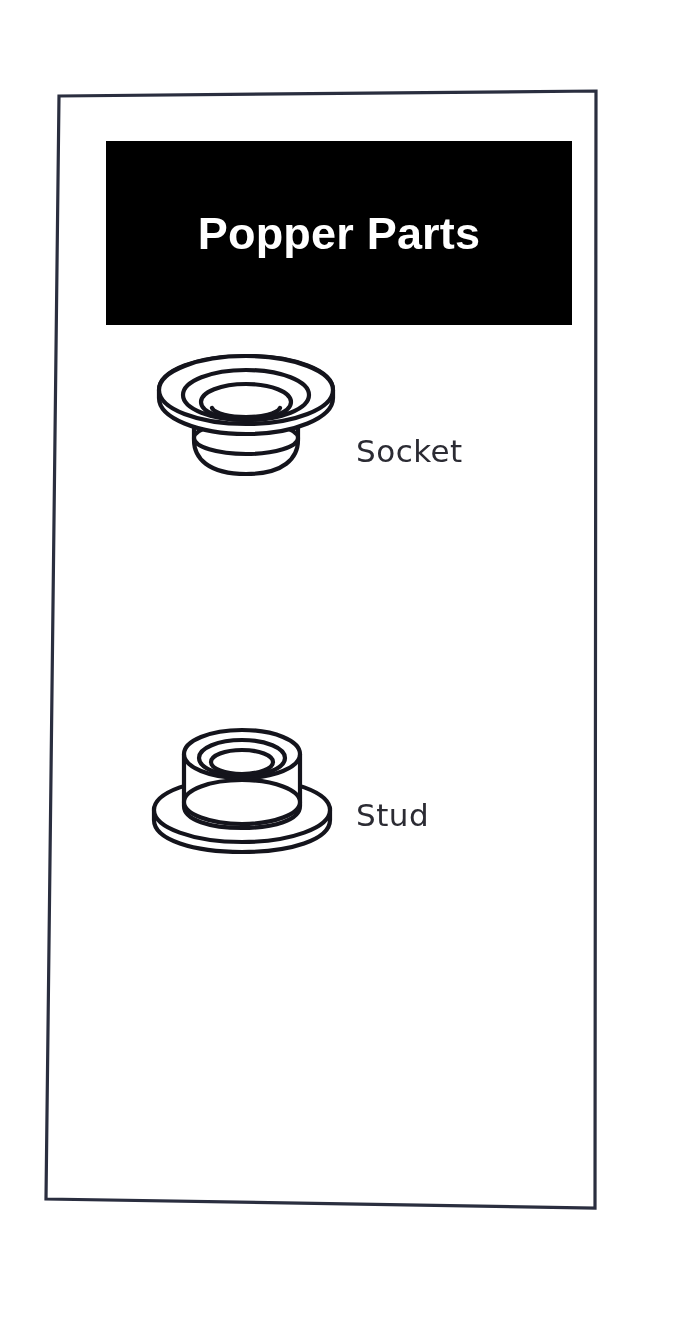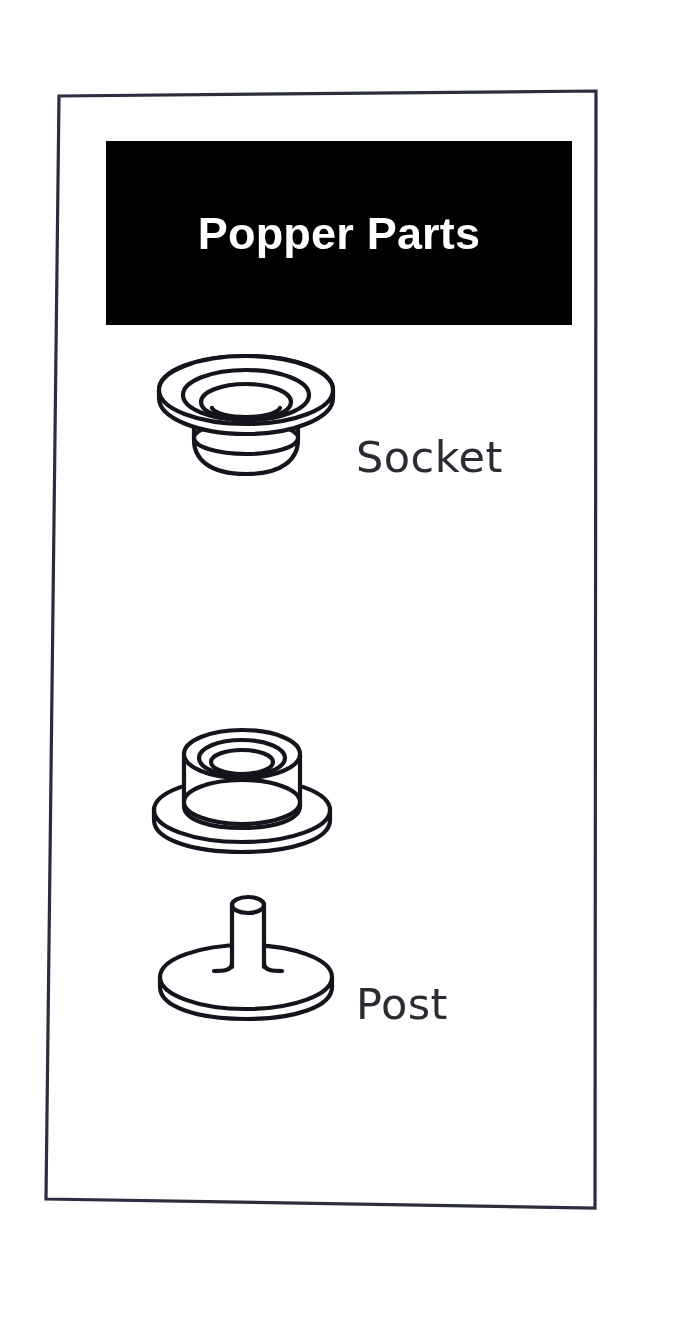--- a/index.html
+++ b/index.html
@@ -88,21 +88,21 @@
   .part-figure svg {
     display: block;
     width: 200px;
     height: 160px;
   }
 
   .part-label {
     position: absolute;
     left: 298px;
     font-family: "DejaVu Sans", sans-serif;
-    font-size: 43px;
+    font-size: 31px;
     font-weight: 400;
     color: #2b2b33;
     line-height: 1;
     letter-spacing: 0.5px;
     white-space: nowrap;
     user-select: none;
   }
   .part-row[data-row="0"] .part-label { top: 86px; }
   .part-row[data-row="1"] .part-label { top: 98px; }
   .part-row[data-row="2"] .part-label { top: 90px; }
@@ -176,43 +176,18 @@
             <ellipse cx="96" cy="92" rx="58" ry="22" fill="#ffffff"></ellipse>
 
             <ellipse cx="96" cy="44" rx="58" ry="24" fill="#ffffff"></ellipse>
 
             <ellipse cx="96" cy="48" rx="43" ry="18" fill="#ffffff"></ellipse>
 
             <ellipse cx="96" cy="52" rx="31" ry="12" fill="#ffffff"></ellipse>
           </g>
         </svg>
       </div>
+      <div class="part-label">Stud</div>
     </div>
 
-    <div class="part-row" data-row="3">
-      <div class="part-figure">
-        <svg viewBox="0 0 200 160" aria-hidden="true">
-          <g fill="none" stroke="#14141c" stroke-width="4.2" stroke-linejoin="round" stroke-linecap="round">
-
-            <path d="M 14 102 L 14 112
-                     C 14 132, 52 144, 100 144
-                     C 148 144, 186 132, 186 112
-                     L 186 102 Z" fill="#ffffff"></path>
-
-            <ellipse cx="100" cy="102" rx="86" ry="32" fill="#ffffff"></ellipse>
-
-            <path d="M 86 92
-                     L 86 30
-                     C 86 21, 118 21, 118 30
-                     L 118 92" fill="#ffffff"></path>
-
-            <ellipse cx="102" cy="30" rx="16" ry="8" fill="#ffffff"></ellipse>
-
-            <path d="M 86 88 C 86 96, 76 96, 68 96" fill="none"></path>
-            <path d="M 118 88 C 118 96, 128 96, 136 96" fill="none"></path>
-          </g>
-        </svg>
-      </div>
-      <div class="part-label">Post</div>
-    </div>
 
   </div>
 </div>
 
 </body></html>

